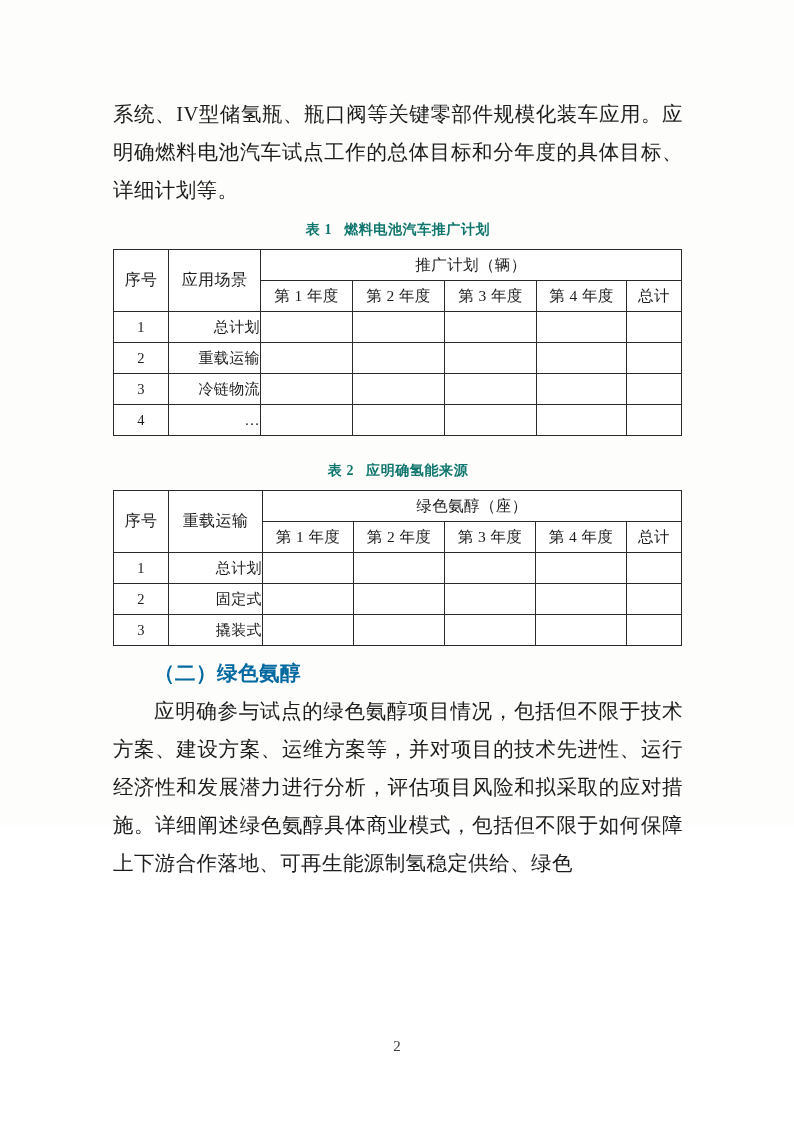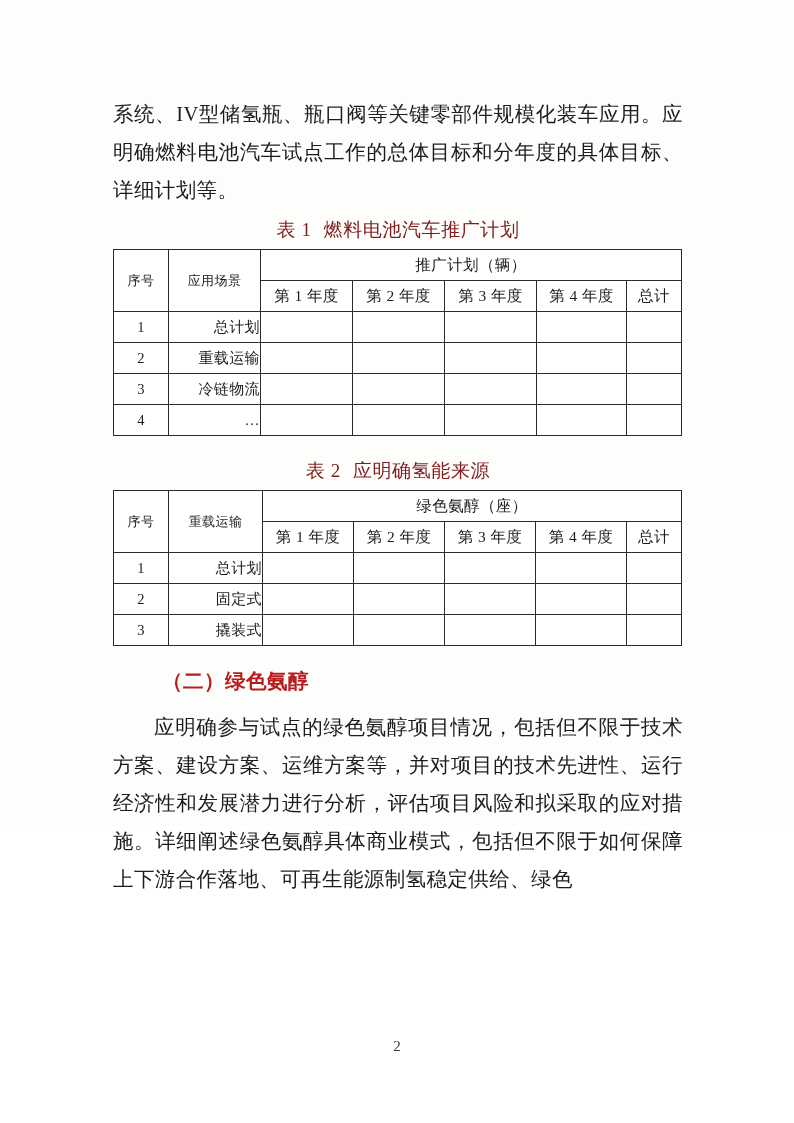--- a/index.html
+++ b/index.html
@@ -43,33 +43,33 @@
     text-indent: 2em;
   }
 
   
   .section-heading {
     font-size: 20.5px;
     line-height: 38px;
     font-weight: bold;
     text-indent: 2em;
     letter-spacing: 0.5px;
-    margin: 8px;
-    color: #b91c1c;
+    margin: 0;
+    color: #0369a1;
   }
 
   
   .table-caption {
-    font-size: 19px;
-    font-weight: normal;
+    font-size: 14px;
+    font-weight: bold;
     text-align: center;
     line-height: 30px;
     letter-spacing: 0.6px;
     margin: 6px 0 4px 0;
-    color: #7f1d1d;
+    color: #0f766e;
   }
   .table-caption .capnum {
     margin-right: 2px;
   }
   .table-caption .capgap {
     display: inline-block;
     width: 10px;
   }
 
   
@@ -94,21 +94,21 @@
   }
   table.plan-table th.grp {
     font-size: 15.5px;
     height: 30px;
   }
   table.plan-table th.yr {
     font-size: 15.5px;
     height: 30px;
   }
   table.plan-table th.sidehead {
-    font-size: 13px;
+    font-size: 16px;
     height: 60px;
   }
   table.plan-table td.idx {
     font-size: 14.5px;
   }
   table.plan-table td.label {
     font-size: 15px;
     text-align: right;
   }
   table.plan-table td.blank {

